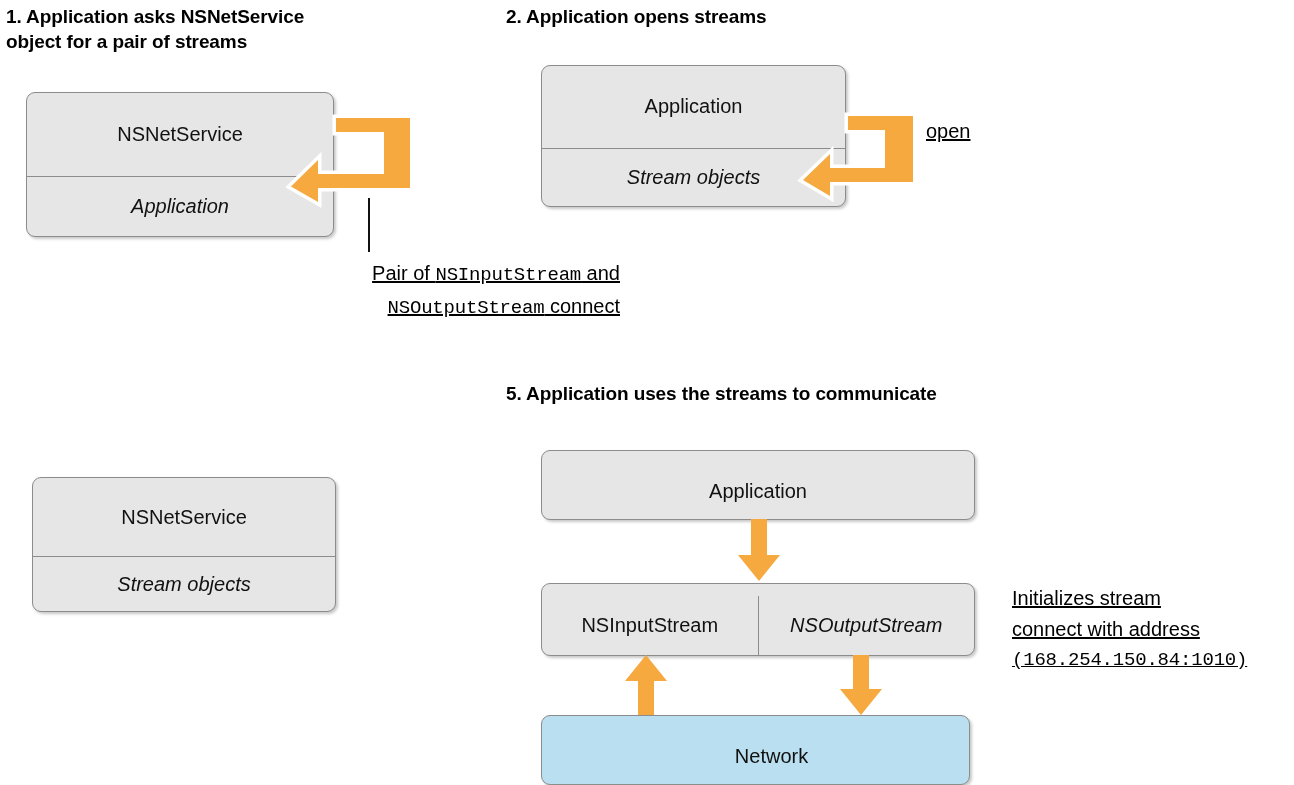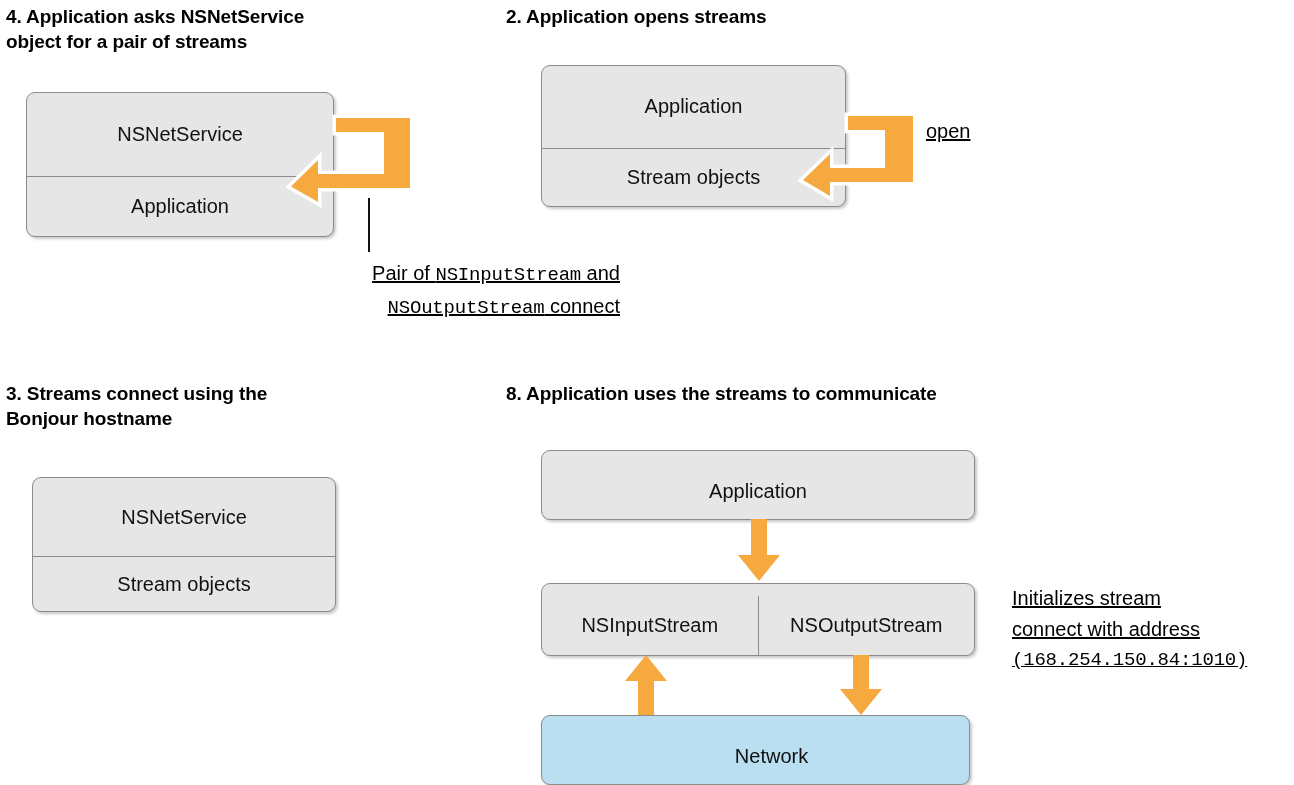--- a/index.html
+++ b/index.html
@@ -59,20 +59,21 @@
     align-items: center;
     justify-content: center;
     font-family: "Liberation Sans", sans-serif;
     font-size: 20px;
     color: #111;
     position: relative;
     margin-top: 12px;
   }
   .cell + .cell {
     border-top: 1.5px solid #8c8c8c;
+    font-style: italic;
   }
   .box.horiz .cell + .cell {
     border-top: none;
     border-left: 1.5px solid #8c8c8c;
   }
 
   
   .annot {
     position: absolute;
     font-family: "Liberation Sans", sans-serif;
@@ -101,21 +102,21 @@
   .arrow-svg {
     position: absolute;
     overflow: visible;
   }
 </style>
 </head>
 <body>
 
 <div class="canvas">
 
-  <div class="heading" style="left:6px; top:4px; width:440px;">4. Application asks NSNetService
+  <div class="heading" style="left:6px; top:4px; width:440px;">1. Application asks NSNetService
 object for a pair of streams</div>
 
   <div class="box" style="left:26px; top:92px; width:308px; height:145px;">
     <div class="cell">NSNetService</div>
     <div class="cell">Application</div>
   </div>
 
   <svg class="arrow-svg" style="left:278px; top:112px;" width="140" height="110" viewBox="0 0 140 110">
     <path d="M 13,74.5
              L 40,48
@@ -175,29 +176,27 @@
              L 55,20
              L 55,6
              L 120,6
              L 120,72
              L 37,72
              L 37,86 Z" fill="#f5a93f"></path>
   </svg>
 
   <div class="annot" style="left:926px; top:116px;">open</div>
 
-  <div class="heading" style="left:6px; top:381px; width:440px;">3. Streams connect using the
-Bonjour hostname</div>
 
   <div class="box" style="left:32px; top:477px; width:304px; height:135px;">
     <div class="cell">NSNetService</div>
     <div class="cell">Stream objects</div>
   </div>
 
-  <div class="heading" style="left:506px; top:381px; width:640px;">8. Application uses the streams to communicate</div>
+  <div class="heading" style="left:506px; top:381px; width:640px;">5. Application uses the streams to communicate</div>
 
   <div class="box" style="left:541px; top:450px; width:434px; height:70px;">
     <div class="cell">Application</div>
   </div>
 
   <svg class="arrow-svg" style="left:735px; top:519px;" width="48" height="64" viewBox="0 0 48 64">
     <path d="M 16,0 L 32,0 L 32,36 L 45,36 L 24,62 L 3,36 L 16,36 Z" fill="#f5a93f"></path>
   </svg>
 
   <div class="box horiz" style="left:541px; top:583px; width:434px; height:73px;">

